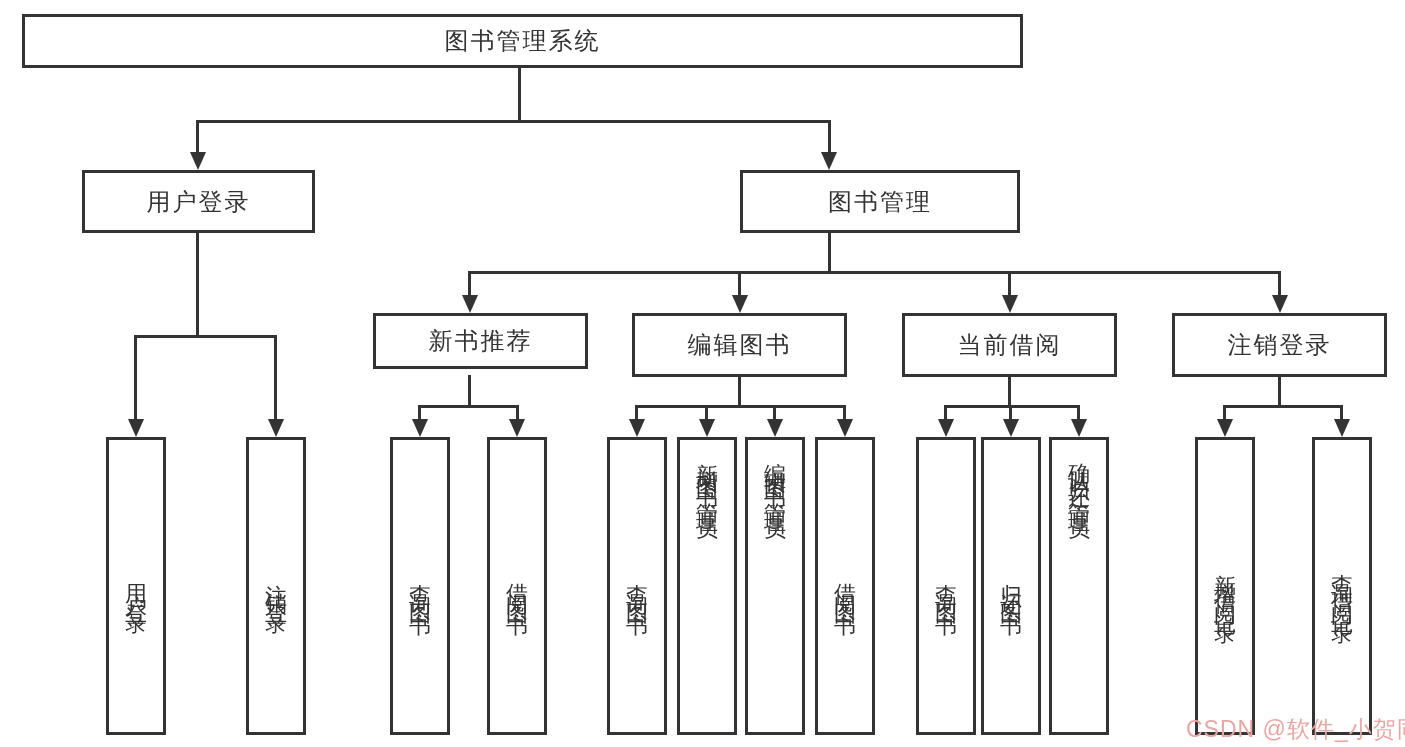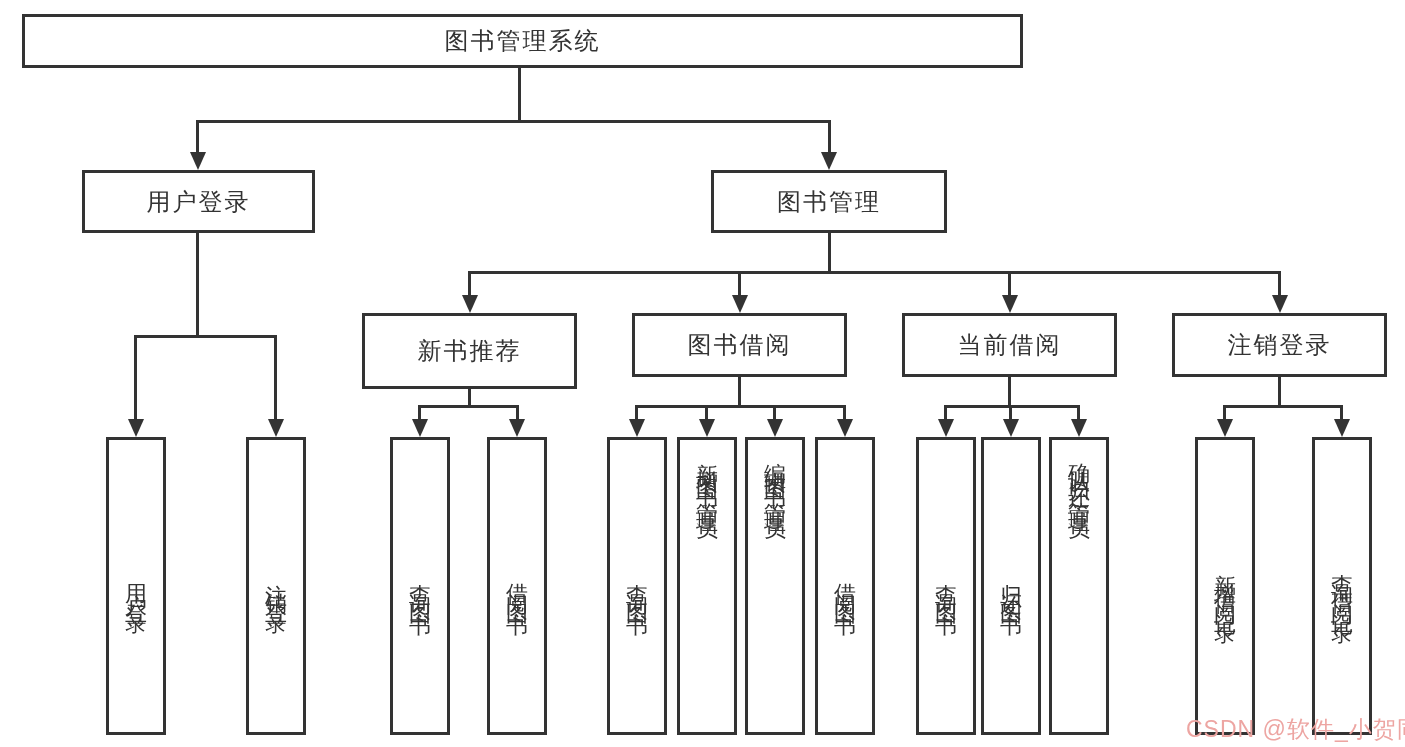--- a/index.html
+++ b/index.html
@@ -123,24 +123,24 @@
   <div class="ln" style="left:1278px;top:375px;width:3px;height:32px"></div>
   <div class="ln" style="left:1223px;top:405px;width:120px;height:3px"></div>
   <div class="ln" style="left:1223px;top:405px;width:3px;height:16px"></div>
   <div class="ln" style="left:1340px;top:405px;width:3px;height:16px"></div>
   <div class="ar" style="left:1217px;top:419px"></div>
   <div class="ar" style="left:1334px;top:419px"></div>
 
   <div class="box h" style="left:22px;top:14px;width:1001px;height:54px">图书管理系统</div>
 
   <div class="box h" style="left:82px;top:170px;width:233px;height:63px">用户登录</div>
-  <div class="box h" style="left:711px;top:170px;width:236px;height:63px">图书管理</div>
+  <div class="box h" style="left:740px;top:170px;width:280px;height:63px">图书管理</div>
 
-  <div class="box h" style="left:362px;top:313px;width:215px;height:76px">新书推荐</div>
-  <div class="box h" style="left:632px;top:313px;width:215px;height:64px">图书借阅</div>
+  <div class="box h" style="left:373px;top:313px;width:215px;height:56px">新书推荐</div>
+  <div class="box h" style="left:632px;top:313px;width:215px;height:64px">编辑图书</div>
   <div class="box h" style="left:902px;top:313px;width:215px;height:64px">当前借阅</div>
   <div class="box h" style="left:1172px;top:313px;width:215px;height:64px">注销登录</div>
 
   <div class="box v" style="left:106px;top:437px;width:60px;height:298px">用户登录</div>
   <div class="box v" style="left:246px;top:437px;width:60px;height:298px">注销登录</div>
 
   <div class="box v" style="left:390px;top:437px;width:60px;height:298px">查询图书</div>
   <div class="box v" style="left:487px;top:437px;width:60px;height:298px">借阅图书</div>
 
   <div class="box v" style="left:607px;top:437px;width:60px;height:298px">查询图书</div>

